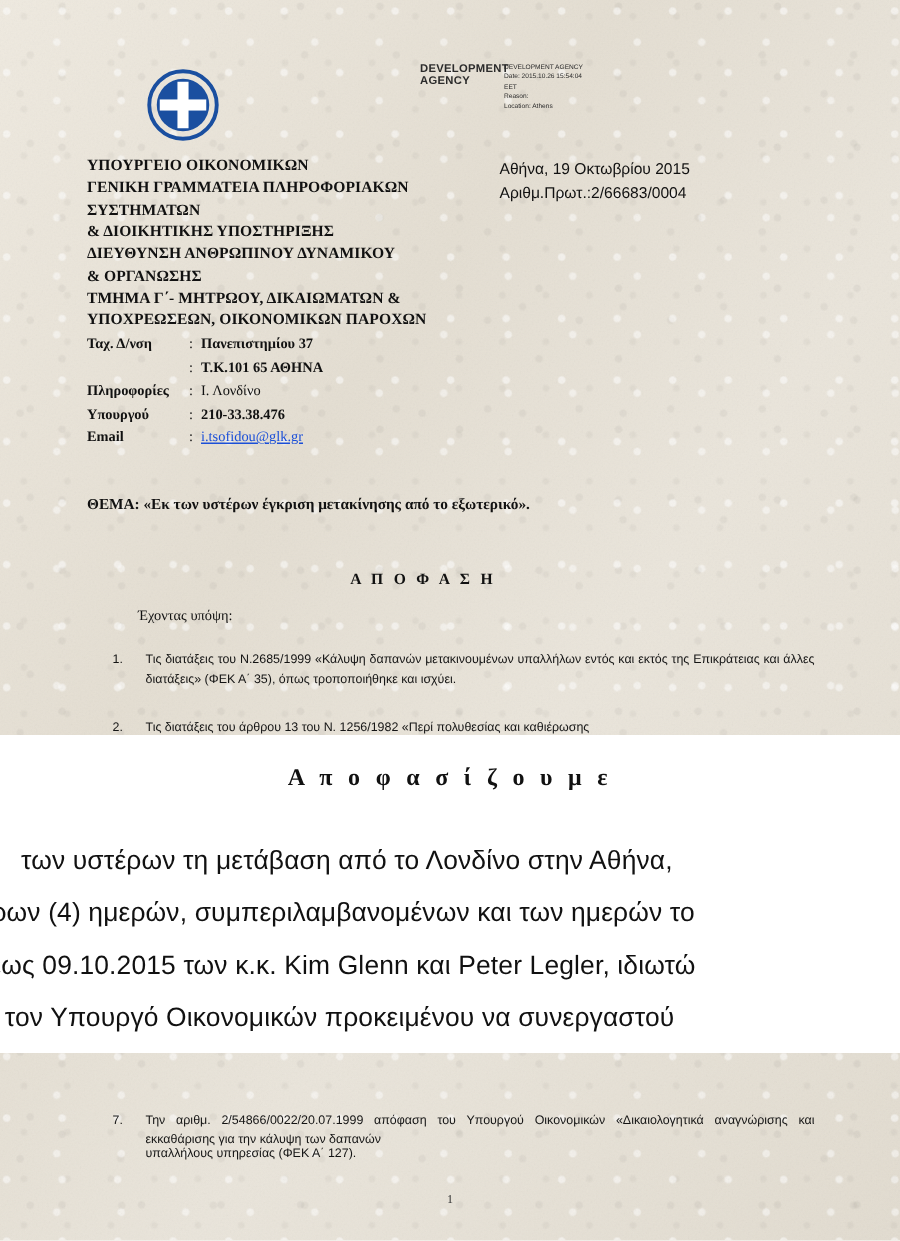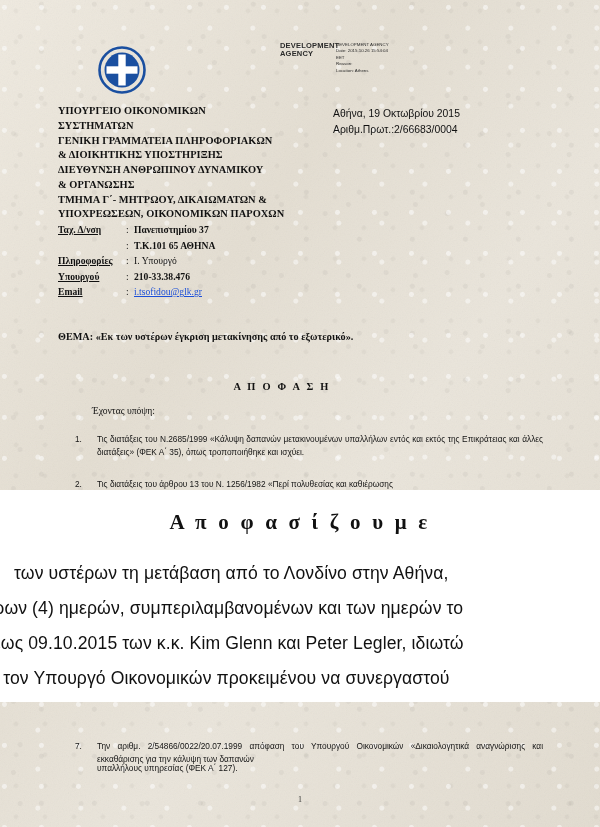--- a/index.html
+++ b/index.html
@@ -103,21 +103,21 @@
   #addr {
     position: absolute;
     left: 58px; top: 222px;
     width: 330px;
     font-family: "Liberation Serif", serif;
     font-size: 9.6px;
     line-height: 1.62;
     color: #111;
   }
   #addr .row { display: block; white-space: nowrap; }
-  #addr .lbl { display: inline-block; width: 68px; font-weight: bold; text-decoration: underline; }
+  #addr .lbl { display: inline-block; width: 68px; font-weight: bold; }
   #addr .sep { display: inline-block; width: 8px; }
   #addr .val { font-weight: bold; }
   #addr .val.plain { font-weight: normal; }
   #addr a.email {
     color: #1b4fd8;
     text-decoration: underline;
     font-weight: normal;
   }
 
   
@@ -194,21 +194,21 @@
     overflow: hidden;
     box-shadow: 0 0 0 0 rgba(0,0,0,0);
   }
   #zoom-title {
     position: absolute;
     left: 0; top: 20px;
     width: 600px;
     text-align: center;
     font-family: "Liberation Serif", serif;
     font-weight: bold;
-    font-size: 21px;
+    font-size: 16px;
     letter-spacing: 3.2px;
     color: #111;
   }
   .zoom-line {
     position: absolute;
     font-family: "Liberation Sans", sans-serif;
     font-size: 17.6px;
     color: #111;
     white-space: nowrap;
     letter-spacing: 0.1px;
@@ -250,43 +250,43 @@
       <div>DEVELOPMENT AGENCY</div>
       <div>Date: 2015.10.26 15:54:04</div>
       <div>EET</div>
       <div>Reason:</div>
       <div>Location: Athens</div>
     </div>
   </div>
 
   <div id="ministry">
     <div>ΥΠΟΥΡΓΕΙΟ ΟΙΚΟΝΟΜΙΚΩΝ</div>
+    <div>ΓΕΝΙΚΗ ΓΡΑΜΜΑΤΕΙΑ ΠΛΗΡΟΦΟΡΙΑΚΩΝ</div>
     <div>ΣΥΣΤΗΜΑΤΩΝ</div>
-    <div>ΓΕΝΙΚΗ ΓΡΑΜΜΑΤΕΙΑ ΠΛΗΡΟΦΟΡΙΑΚΩΝ</div>
     <div>&amp; ΔΙΟΙΚΗΤΙΚΗΣ ΥΠΟΣΤΗΡΙΞΗΣ</div>
     <div>ΔΙΕΥΘΥΝΣΗ ΑΝΘΡΩΠΙΝΟΥ ΔΥΝΑΜΙΚΟΥ</div>
     <div>&amp; ΟΡΓΑΝΩΣΗΣ</div>
     <div>ΤΜΗΜΑ Γ΄- ΜΗΤΡΩΟΥ, ΔΙΚΑΙΩΜΑΤΩΝ &amp;</div>
     <div>ΥΠΟΧΡΕΩΣΕΩΝ, ΟΙΚΟΝΟΜΙΚΩΝ ΠΑΡΟΧΩΝ</div>
   </div>
 
   <div id="date-block">
     <div>Αθήνα, 19 Οκτωβρίου 2015</div>
     <div>Αριθμ.Πρωτ.:2/66683/0004</div>
   </div>
 
   <div id="addr">
     <div class="row">
       <span class="lbl">Ταχ. Δ/νση</span><span class="sep">:</span><span class="val">Πανεπιστημίου 37</span>
     </div>
     <div class="row">
       <span class="lbl"></span><span class="sep">:</span><span class="val">Τ.Κ.101 65 ΑΘΗΝΑ</span>
     </div>
     <div class="row">
-      <span class="lbl">Πληροφορίες</span><span class="sep">:</span><span class="val plain">Ι. Υπουργό</span>
+      <span class="lbl">Πληροφορίες</span><span class="sep">:</span><span class="val plain">Ι. Λονδίνο</span>
     </div>
     <div class="row">
       <span class="lbl">Υπουργού</span><span class="sep">:</span><span class="val">210-33.38.476</span>
     </div>
     <div class="row">
       <span class="lbl">Email</span><span class="sep">:</span><a class="email" href="#">i.tsofidou@glk.gr</a>
     </div>
   </div>
 
   <div id="subject">ΘΕΜΑ: «Εκ των υστέρων έγκριση μετακίνησης από το εξωτερικό».</div>

